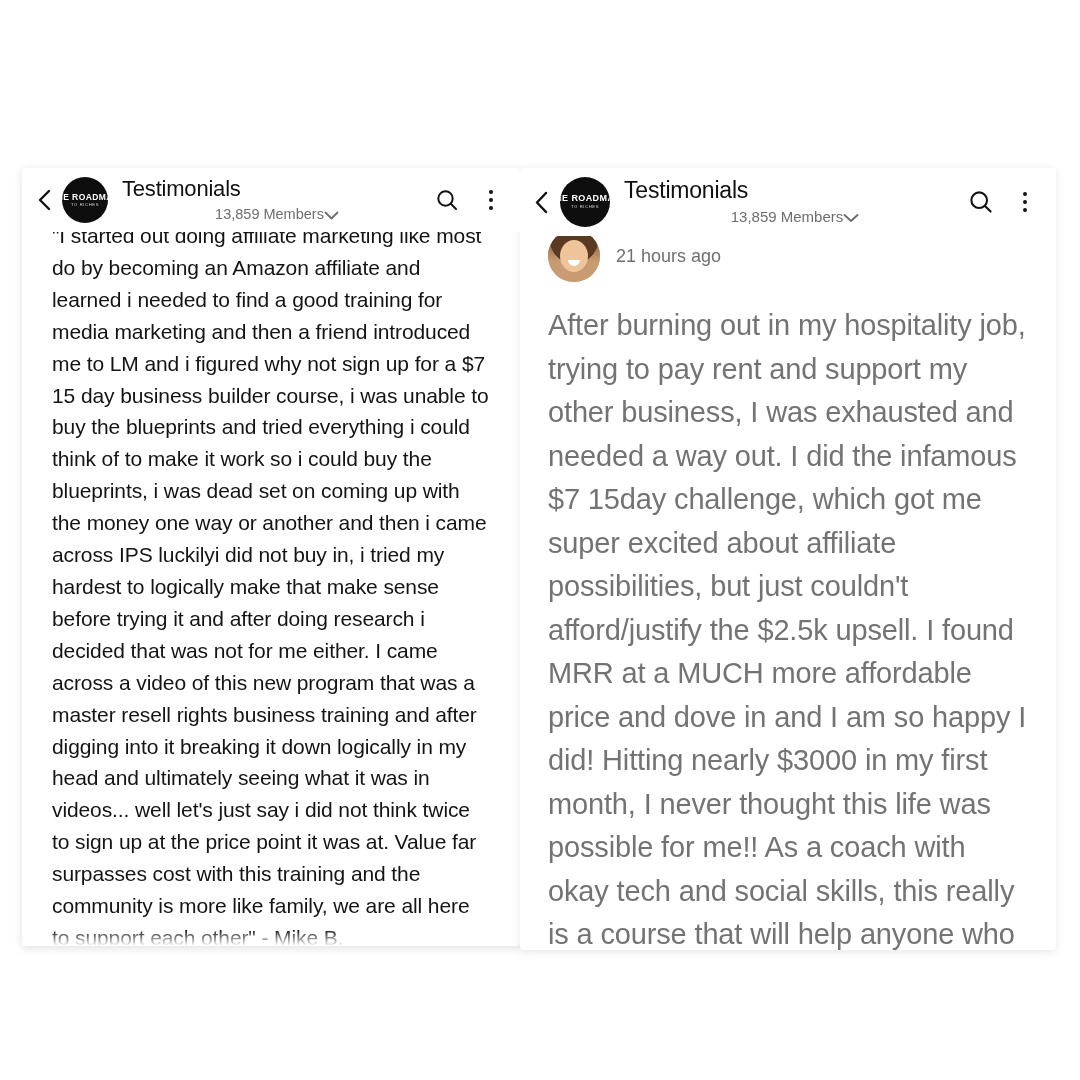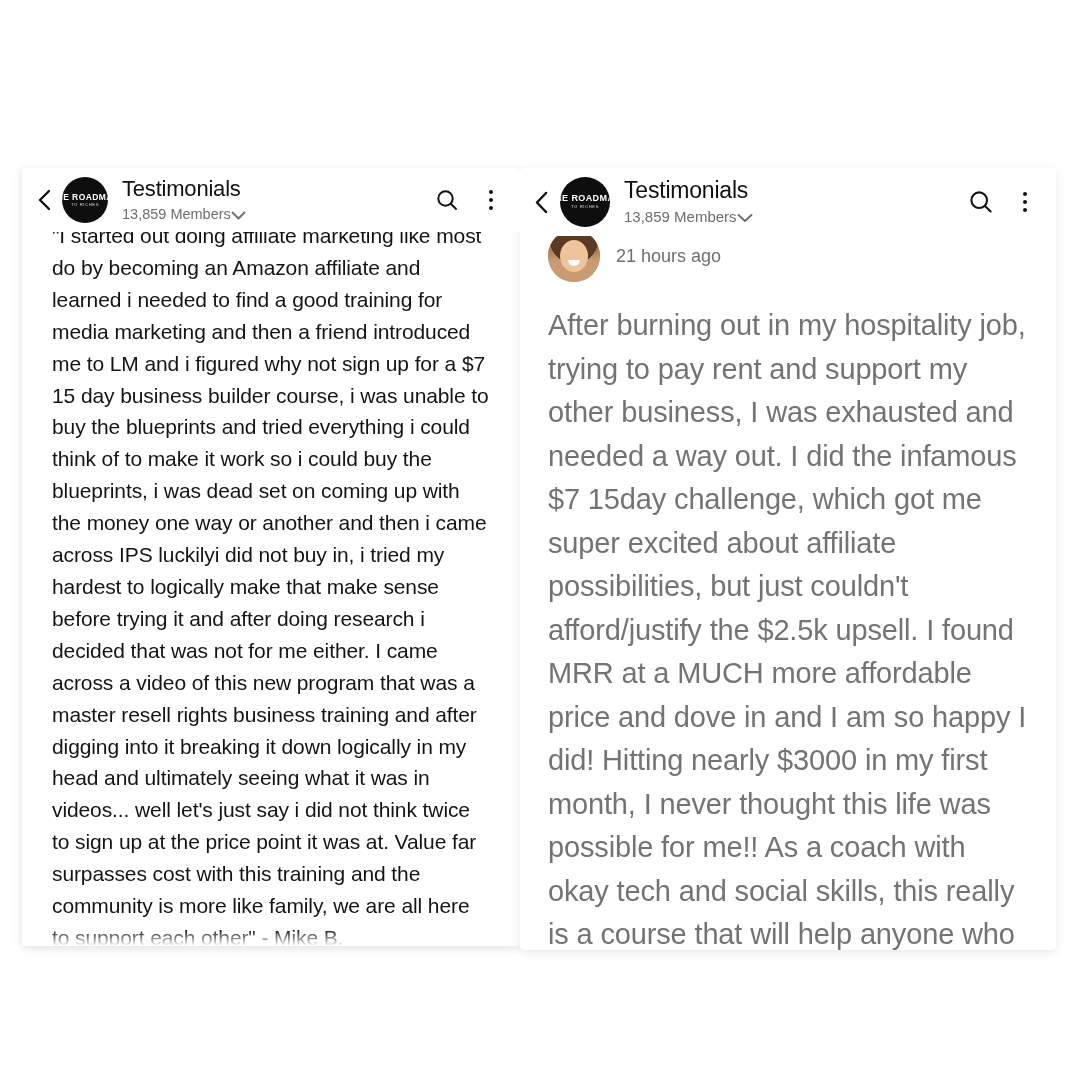--- a/index.html
+++ b/index.html
@@ -106,20 +106,21 @@
     line-height: 1.1;
   }
   .panel-left .group-title { font-size: 22px; }
   .panel-right .group-title { font-size: 23px; }
 
   .members-row {
     display: flex;
     align-items: center;
     gap: 0;
     margin-top: 6px;
+    justify-content: center;
   }
   .members-count {
     color: #6d6d6d;
     line-height: 1.1;
   }
   .panel-left .members-count { font-size: 14.5px; }
   .panel-right .members-count { font-size: 15px; }
   .chev-down { color: #6d6d6d; display: flex; align-items: center; cursor: pointer; }
 
   .header-actions {

